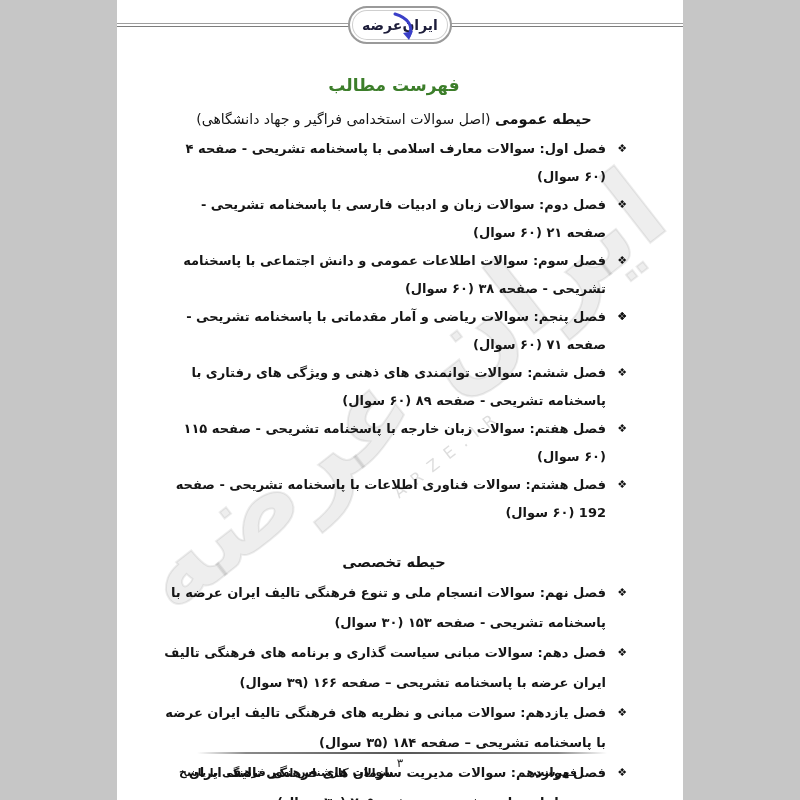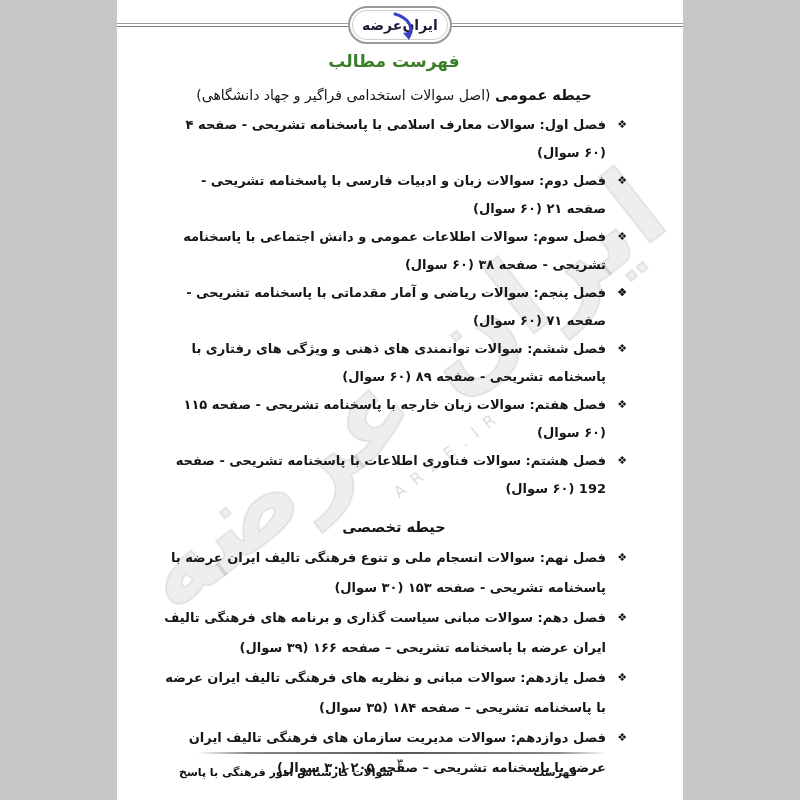--- a/index.html
+++ b/index.html
@@ -32,21 +32,21 @@
   .content { position:absolute; top:48px; right:56px; left:44px; }
   .page-title { text-align:center; font-size:17px; font-weight:bold; line-height:26px; }
   .section-heading { text-align:center; font-size:14px; line-height:27px; margin-top:8px; color:#141414; }
   .section-heading .bold-part { font-weight:bold; font-size:14.5px;text-align:center; }
   .toc-list { list-style:none; margin-top:2px; }
   .toc-item {
     position:relative; padding-right:21px; text-align:right;
     font-size:13px; font-weight:bold; color:#161616; line-height:28px;
   }
   .sec2 .toc-item { line-height:30px; }
-  .sec2 .section-heading { margin-top:11px; font-size:15px; }
+  .sec2 .section-heading { margin-top:22px; font-size:15px; }
   .bullet {
     position:absolute; right:0; top:0; font-weight:normal;
     font-size:11px; color:#111; line-height:28px;
   }
   .sec2 .bullet { line-height:30px; }
   
   .watermark {
     position:absolute; top:150px; left:-60px; width:700px; height:500px;
     transform:rotate(-38deg); transform-origin:center;
     display:flex; flex-direction:column; align-items:center; justify-content:center;
@@ -94,21 +94,21 @@
       <path d="M11,21 L17,28 L21,19 Z" fill="#3a3fc8"></path>
     </svg>
   </div>
 
   <div class="watermark">
     <div class="wm-big">ایران عرضه</div>
     <div class="wm-small">ARZE.IR</div>
   </div>
 
   <div class="content">
-    <div class="page-title" style="color:#3c7e2a;">فهرست مطالب</div>
+    <div class="page-title" style="color:#3c7e2a;margin-top:24px;">فهرست مطالب</div>
 
     <div class="sec1">
       <div class="section-heading">
         <span class="bold-part">حیطه عمومی</span><span> (اصل سوالات استخدامی فراگیر و جهاد دانشگاهی)</span>
       </div>
       <ul class="toc-list">
         <li class="toc-item"><span class="bullet">❖</span><span>فصل اول: سوالات معارف اسلامی با پاسخنامه تشریحی - صفحه ۴ (۶۰ سوال)</span></li>
         <li class="toc-item"><span class="bullet">❖</span><span>فصل دوم: سوالات زبان و ادبیات فارسی با پاسخنامه تشریحی - صفحه ۲۱ (۶۰ سوال)</span></li>
         <li class="toc-item"><span class="bullet">❖</span><span>فصل سوم: سوالات اطلاعات عمومی و دانش اجتماعی با پاسخنامه تشریحی - صفحه ۳۸ (۶۰ سوال)</span></li>
         <li class="toc-item"><span class="bullet">❖</span></li>

